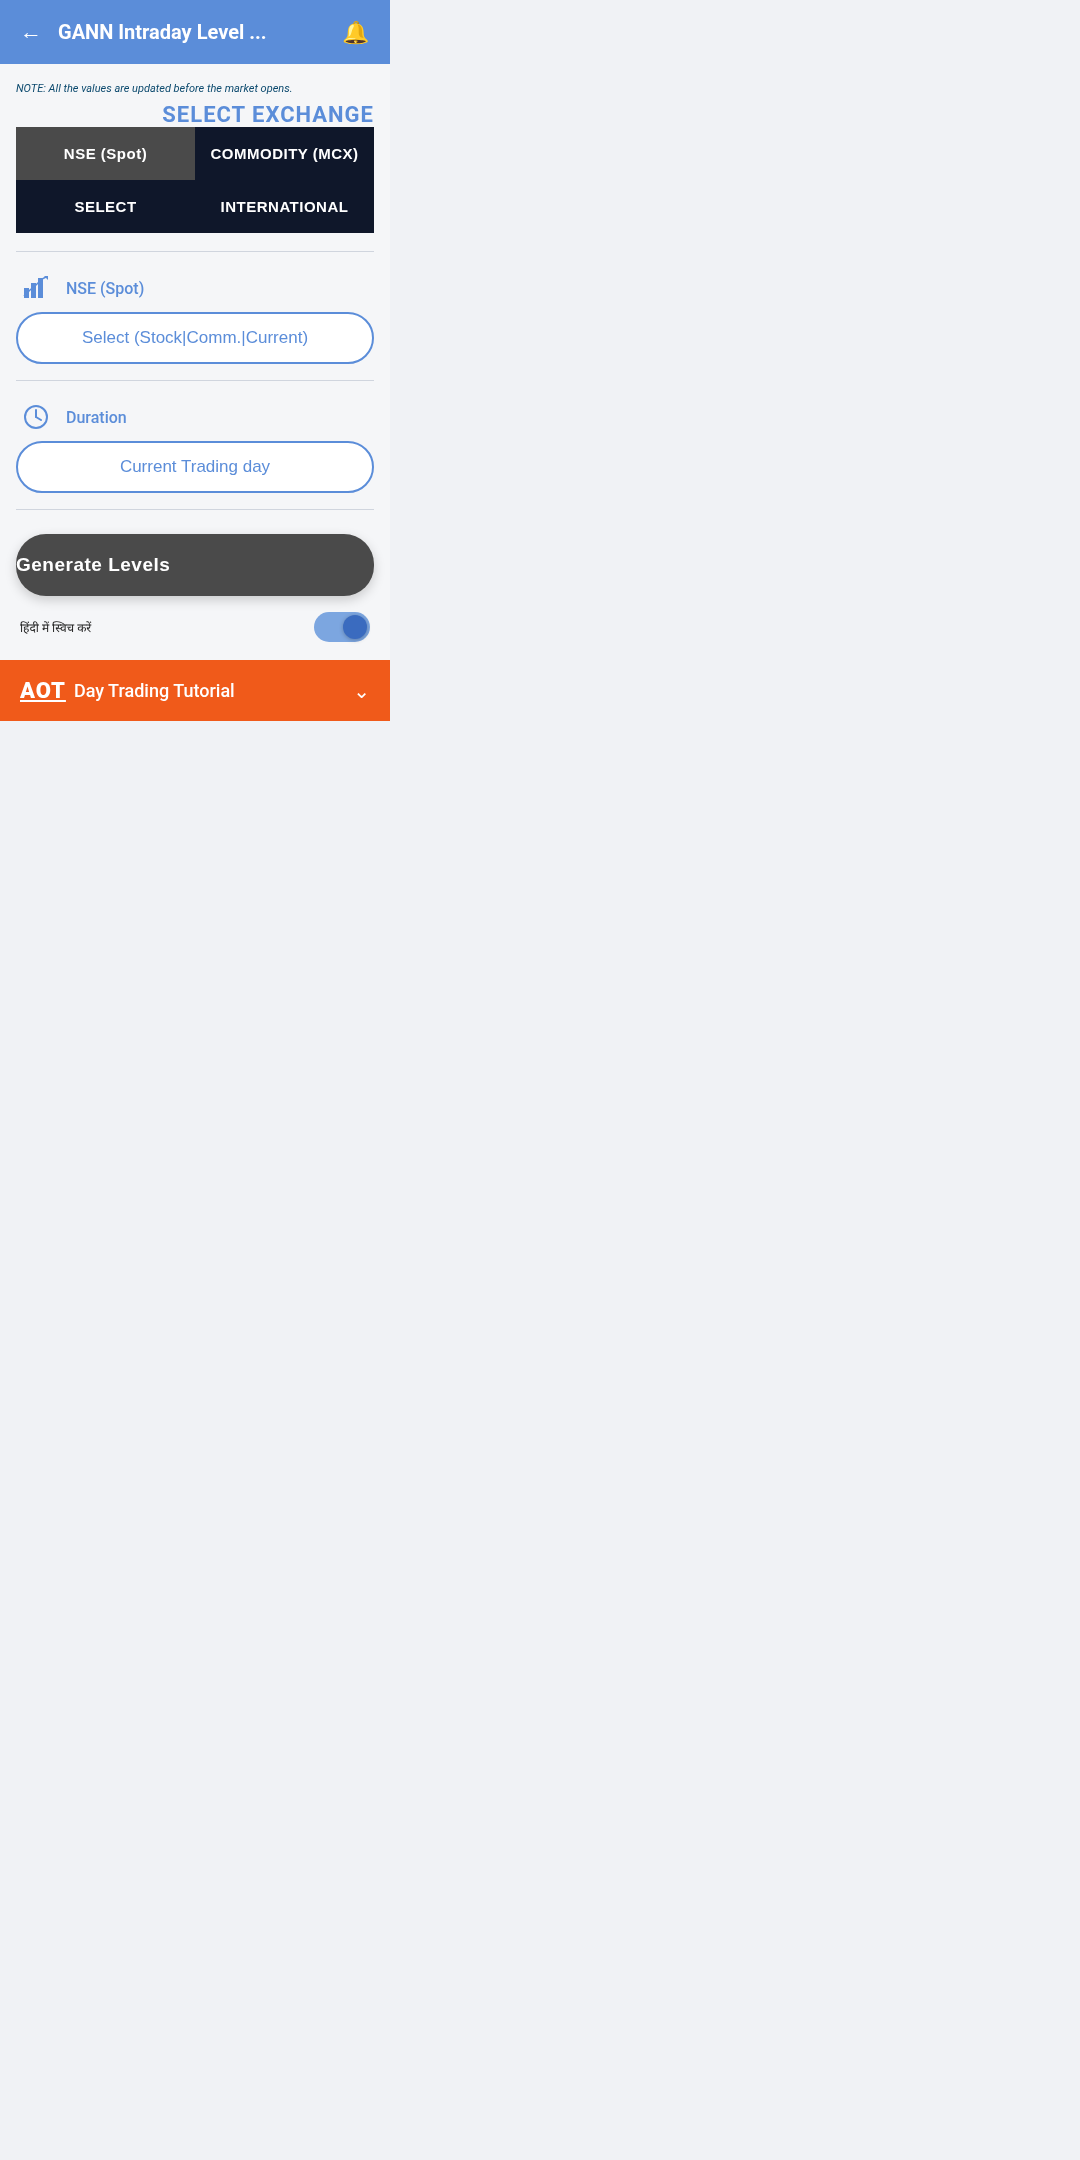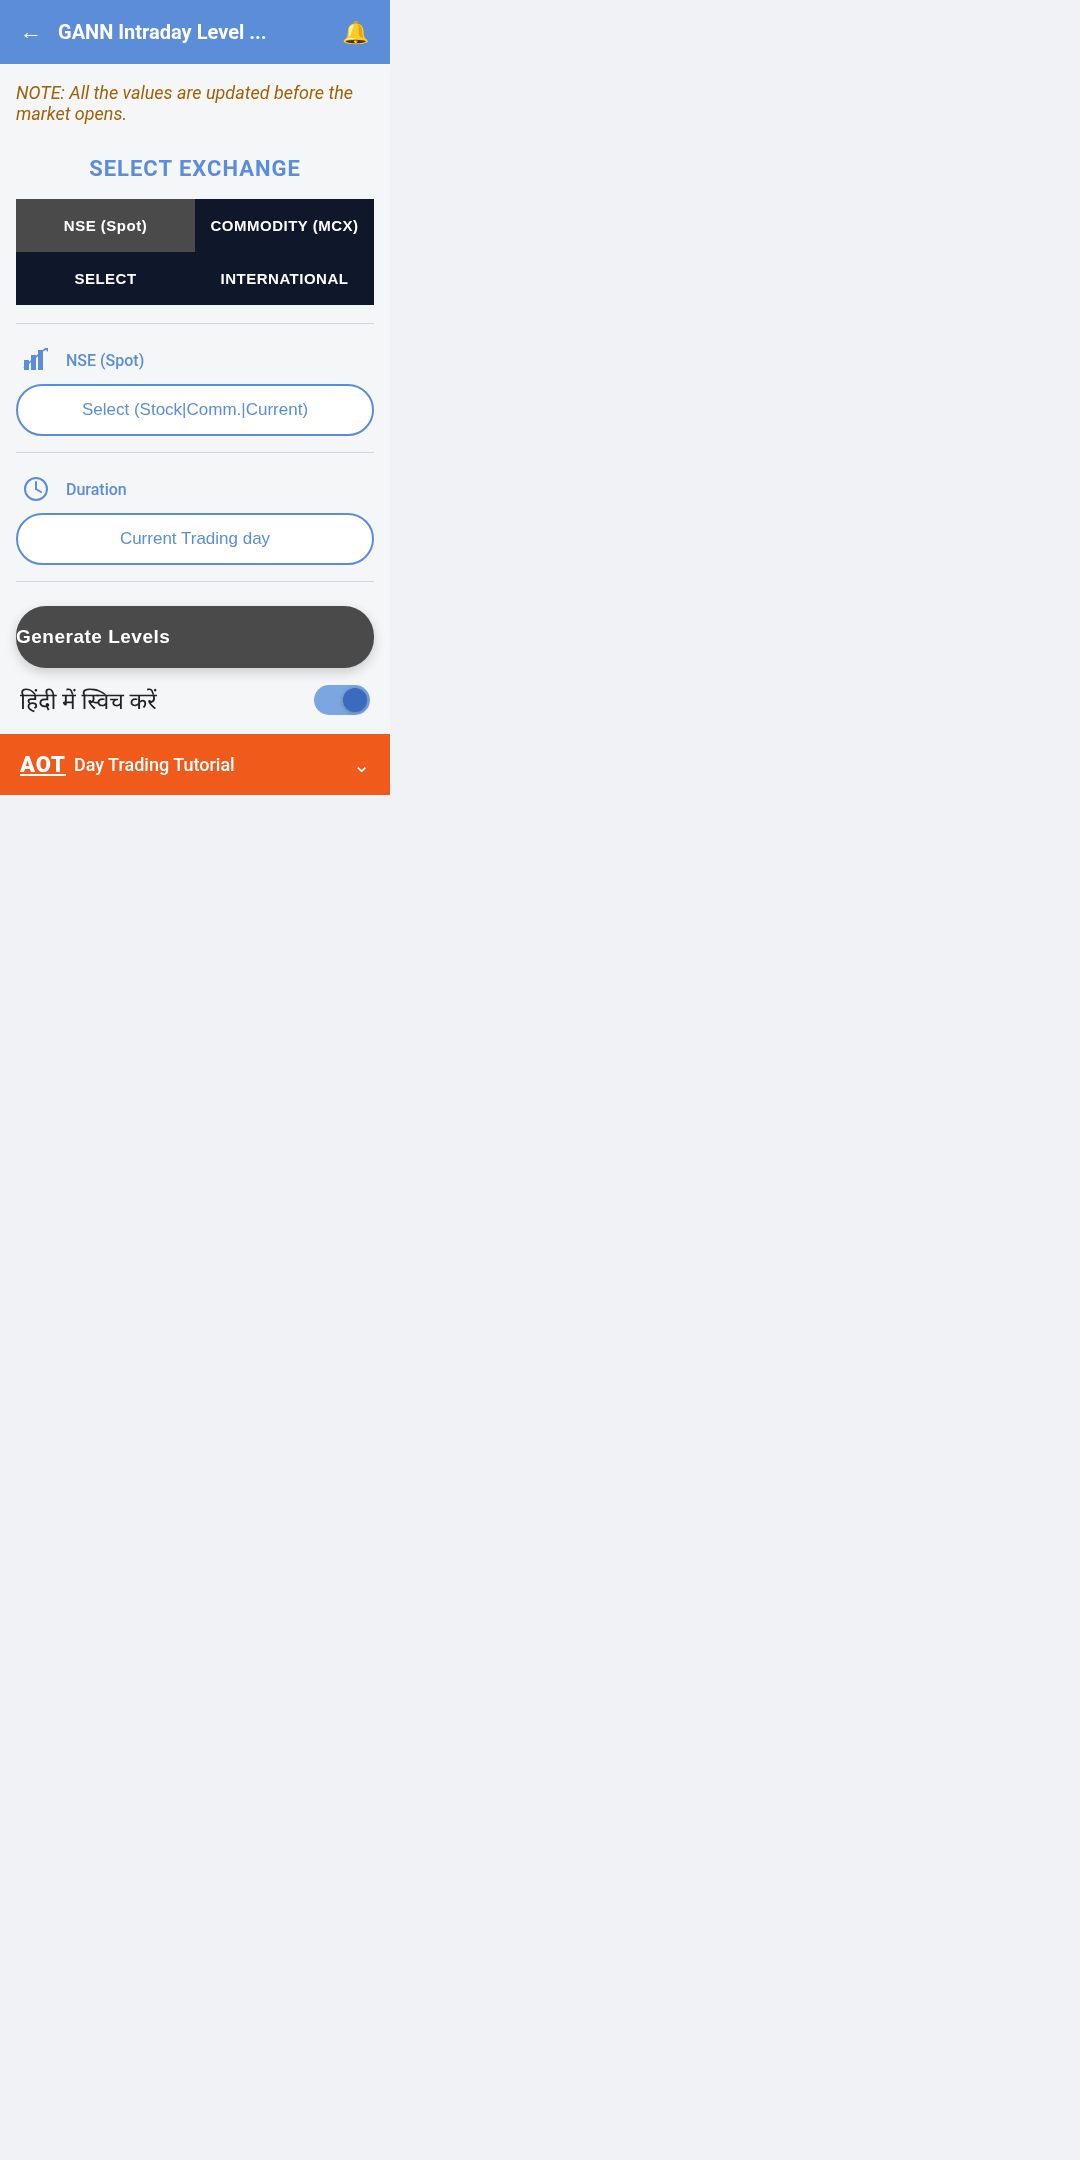--- a/index.html
+++ b/index.html
@@ -48,32 +48,31 @@
     }
 
     
     .content {
       background: #f5f6f8;
       padding: 18px 16px 0 16px;
     }
 
     .note-text {
       font-style: italic;
-      font-size: 18px;
-      color: #a16207;
-      margin-bottom: 32px;
+      font-size: 11px;
+      color: #0c4a6e;
+      margin-bottom: 7px;
     }
 
     .section-title {
       color: #5b8dd9;
       font-size: 22px;
       font-weight: 700;
-      text-align: center;
+      text-align: right;
       letter-spacing: 1px;
-      margin-bottom: 18px;
     }
 
     
     .exchange-grid {
       display: grid;
       grid-template-columns: 1fr 1fr;
       gap: 0;
       margin-bottom: 18px;
     }
 
@@ -166,21 +165,21 @@
 
     
     .toggle-row {
       display: flex;
       align-items: center;
       justify-content: space-between;
       padding: 10px 4px 18px 4px;
     }
 
     .toggle-label {
-      font-size: 23px;
+      font-size: 12px;
       color: #222;
       font-weight: 500;
     }
 
     
     .toggle-switch {
       position: relative;
       width: 56px;
       height: 30px;
       display: inline-block;

